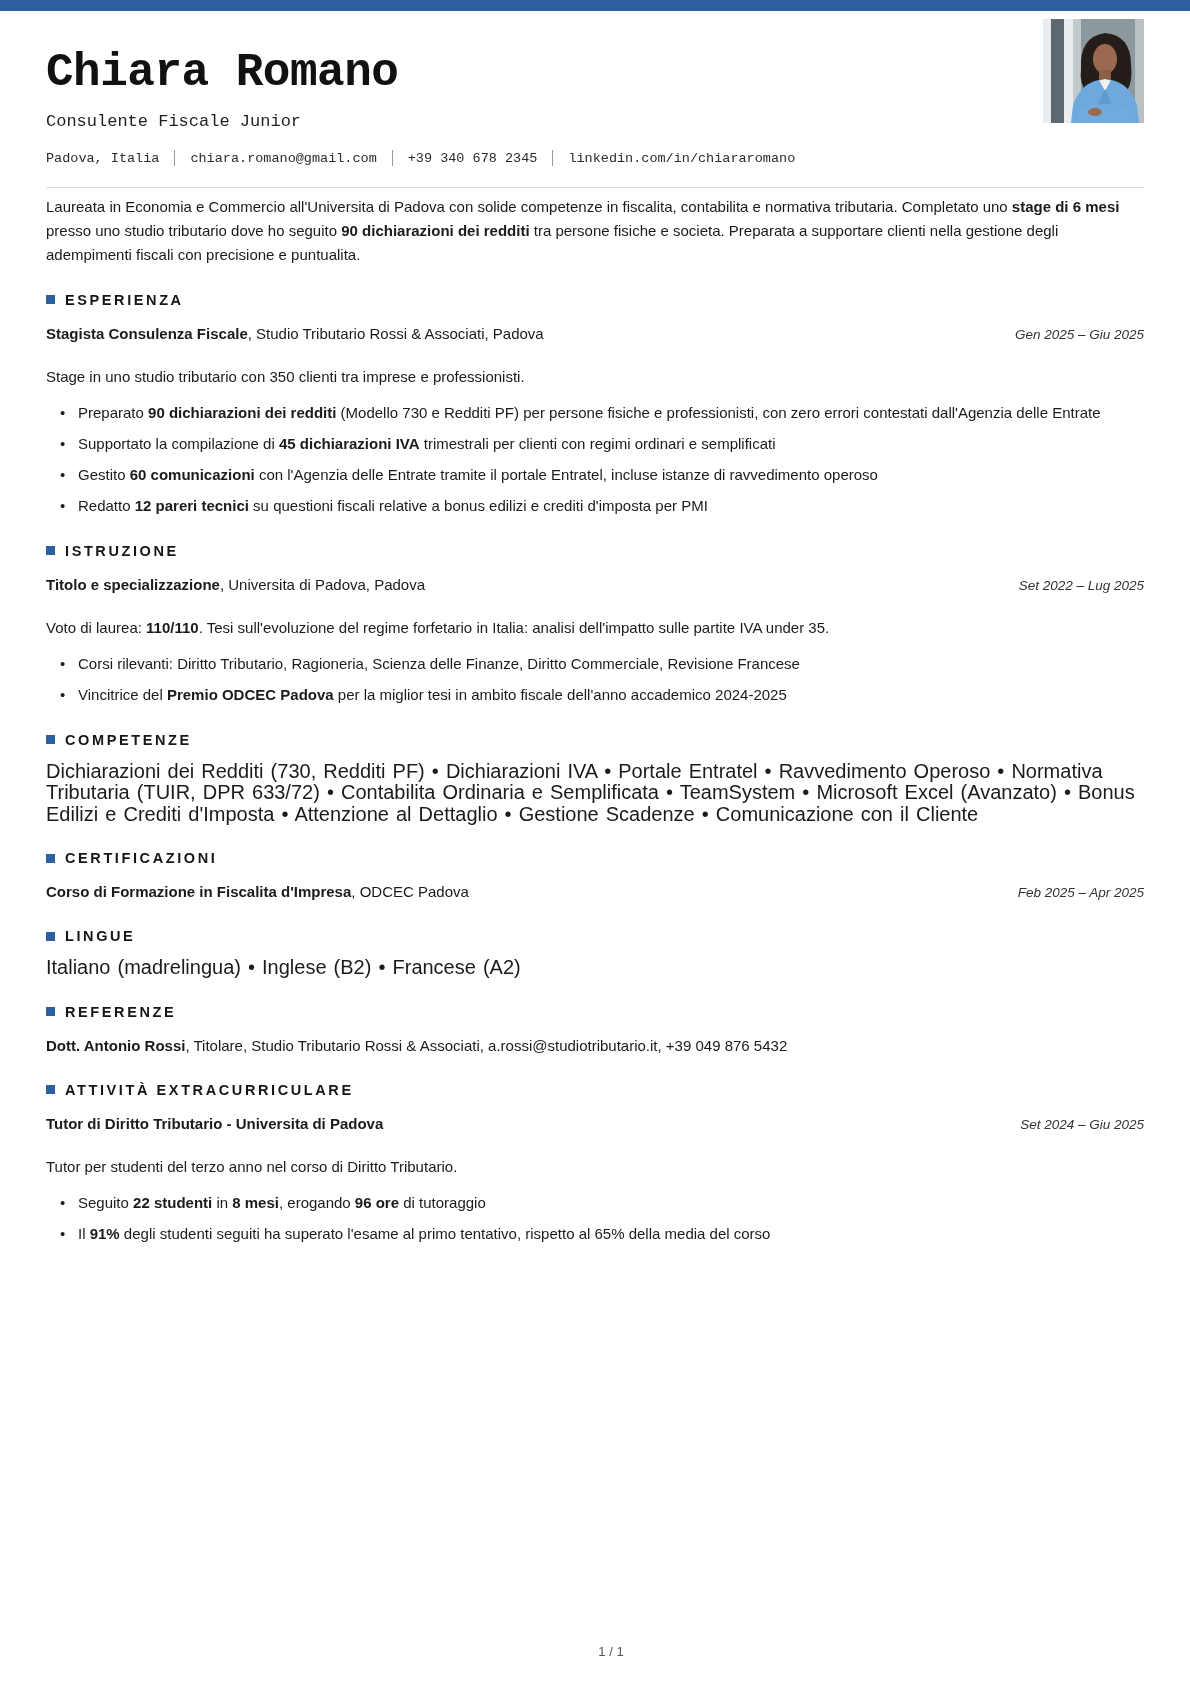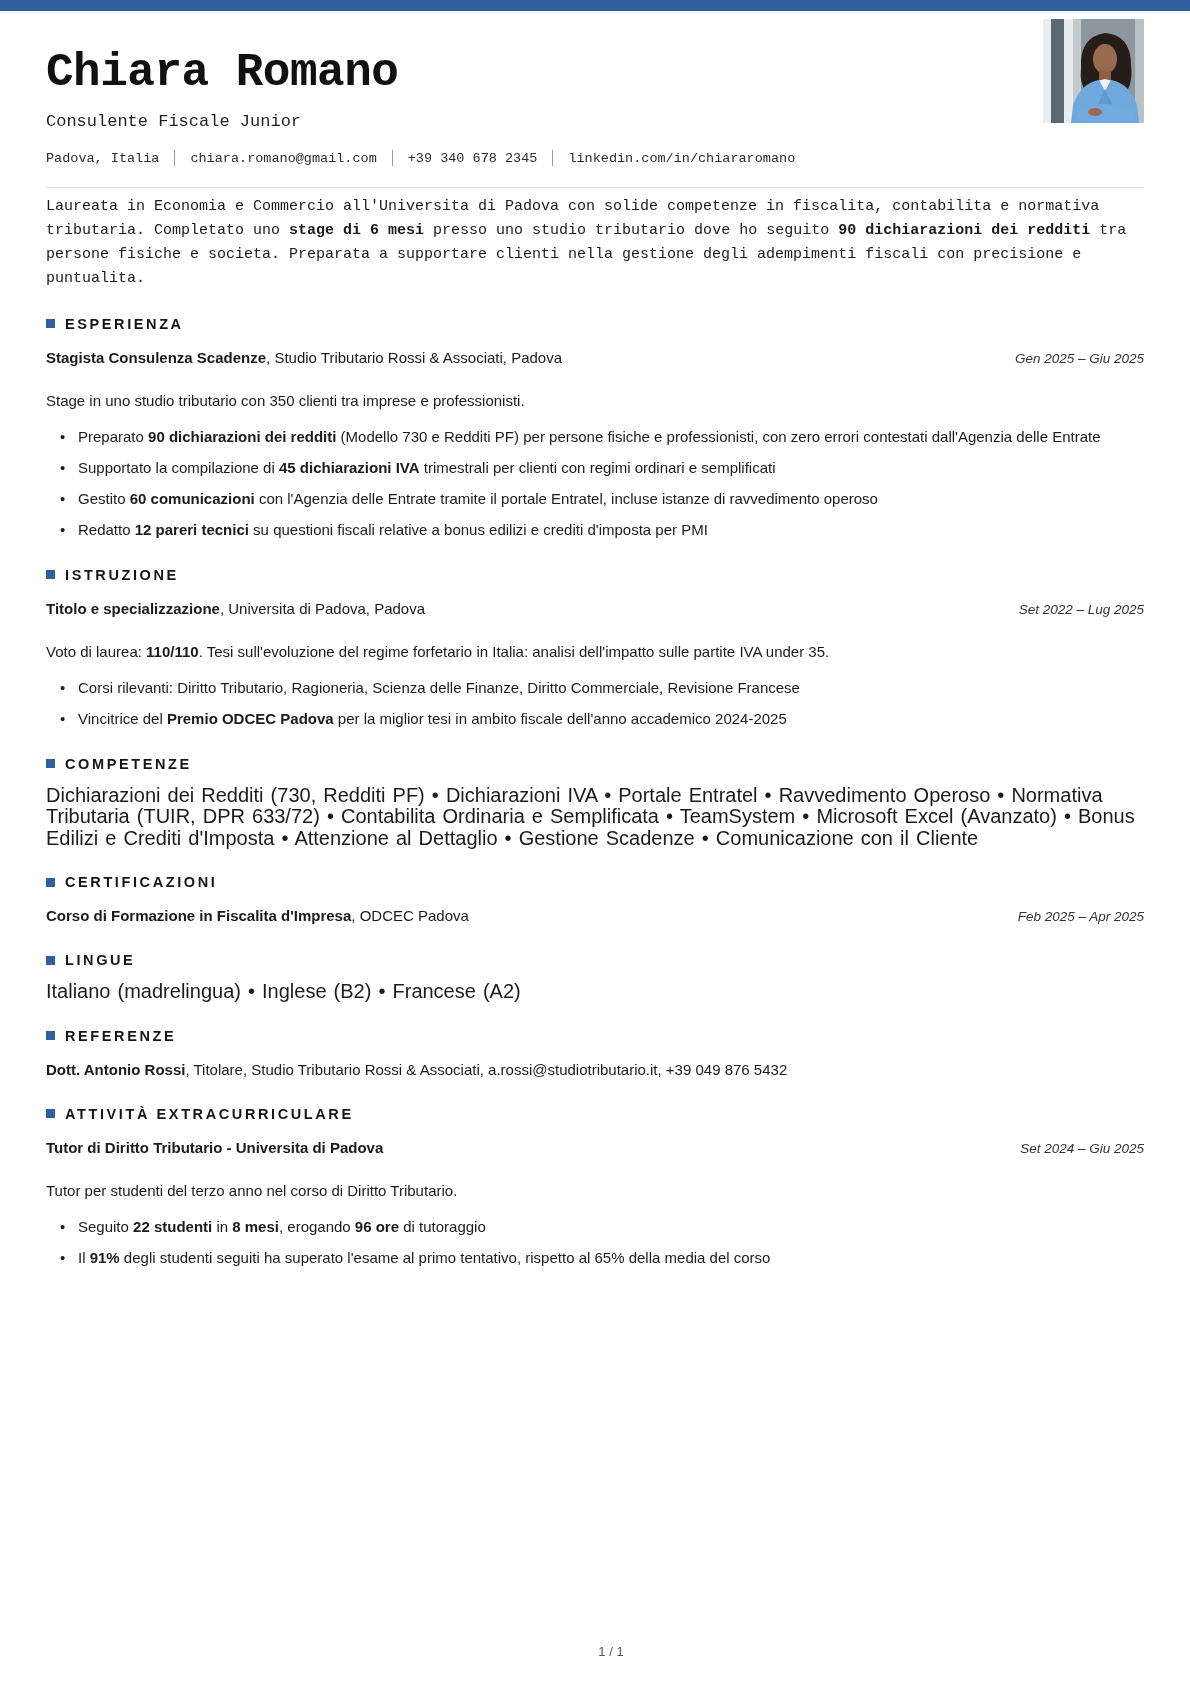--- a/index.html
+++ b/index.html
@@ -31,21 +31,21 @@
   }
   .photo {
     position: absolute; top: 8px; right: 0;
     width: 101px; height: 104px; overflow: hidden;
   }
   .divider {
     margin-top: 21px; border-bottom: 1px solid #dcdcdc; height: 0;
   }
 
   
-  .summary { margin-top: 7px; font-size: 15px; line-height: 24px; color: #1b1b1b; font-family: Liberation Mono, monospace; }
+  .summary { margin-top: 7px; font-size: 15px; line-height: 24px; color: #1b1b1b; }
 
   
   .section { margin-top: 25px; }
   .section-heading { display: flex; align-items: center; }
   .section-heading .sq {
     width: 9px; height: 9px; background: #2e5f9e; margin-right: 10px;
     flex: 0 0 auto;
   }
   .section-heading .label {
     font-size: 14.5px; font-weight: 700; letter-spacing: 2.6px; color: #161616;
@@ -127,21 +127,21 @@
   </div>
 
   <p class="summary"><span>Laureata in Economia e Commercio all'Universita di Padova con solide competenze in fiscalita, contabilita e normativa tributaria. Completato uno </span><span class="b">stage di 6 mesi</span><span> presso uno studio tributario dove ho seguito </span><span class="b">90 dichiarazioni dei redditi</span><span> tra persone fisiche e societa. Preparata a supportare clienti nella gestione degli adempimenti fiscali con precisione e puntualita.</span></p>
 
   <div class="section">
     <div class="section-heading">
       <span class="sq"></span>
       <span class="label">ESPERIENZA</span>
     </div>
     <div class="entry-row">
-      <span class="entry-title"><span class="b">Stagista Consulenza Scadenze</span><span>, Studio Tributario Rossi &amp; Associati, Padova</span></span>
+      <span class="entry-title"><span class="b">Stagista Consulenza Fiscale</span><span>, Studio Tributario Rossi &amp; Associati, Padova</span></span>
       <span class="entry-dates">Gen 2025 – Giu 2025</span>
     </div>
     <div class="entry-sub">Stage in uno studio tributario con 350 clienti tra imprese e professionisti.</div>
     <ul class="bullets">
       <li><span>Preparato </span><span class="b">90 dichiarazioni dei redditi</span><span> (Modello 730 e Redditi PF) per persone fisiche e professionisti, con zero errori contestati dall'Agenzia delle Entrate</span></li>
       <li><span>Supportato la compilazione di </span><span class="b">45 dichiarazioni IVA</span><span> trimestrali per clienti con regimi ordinari e semplificati</span></li>
       <li><span>Gestito </span><span class="b">60 comunicazioni</span><span> con l'Agenzia delle Entrate tramite il portale Entratel, incluse istanze di ravvedimento operoso</span></li>
       <li><span>Redatto </span><span class="b">12 pareri tecnici</span><span> su questioni fiscali relative a bonus edilizi e crediti d'imposta per PMI</span></li>
     </ul>
   </div>

